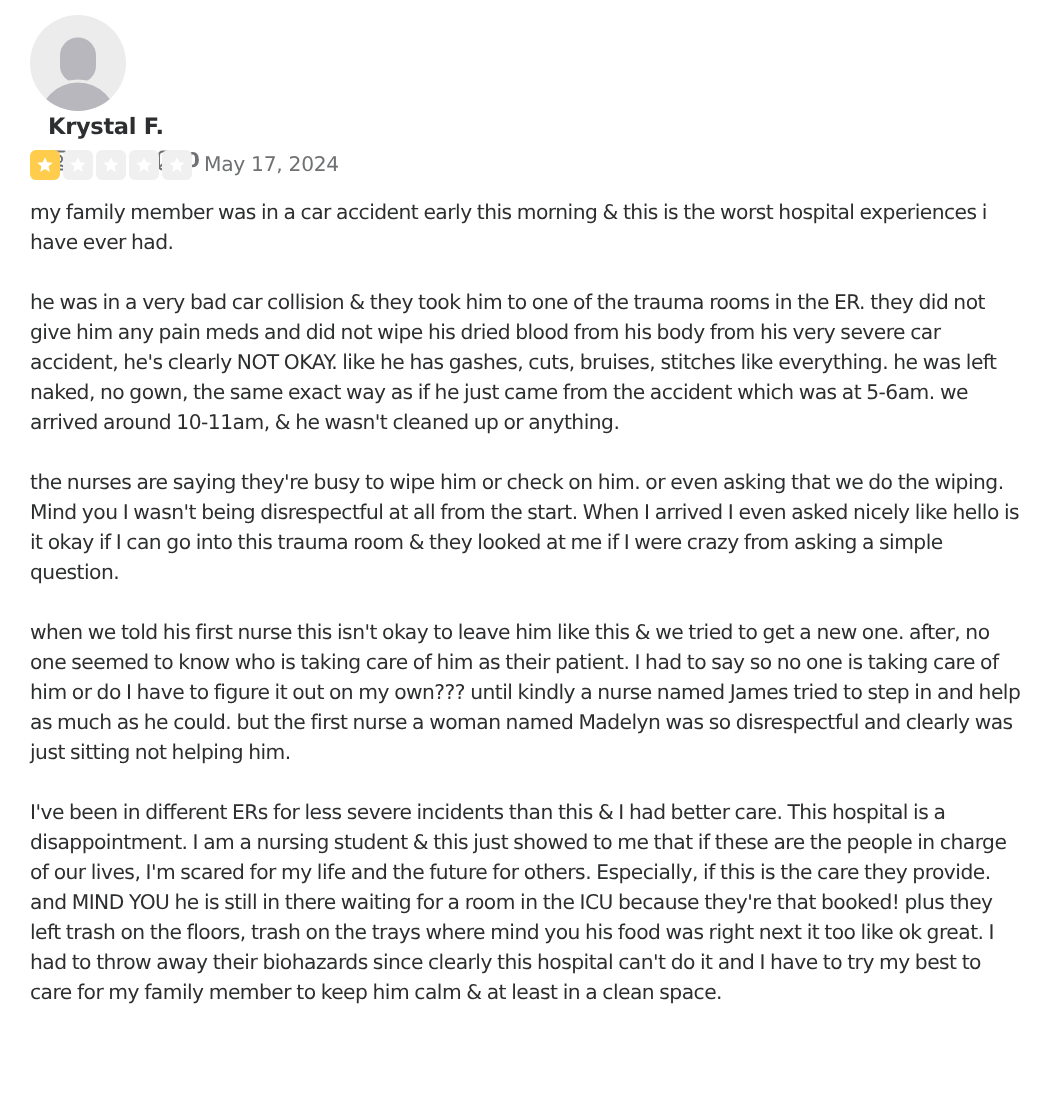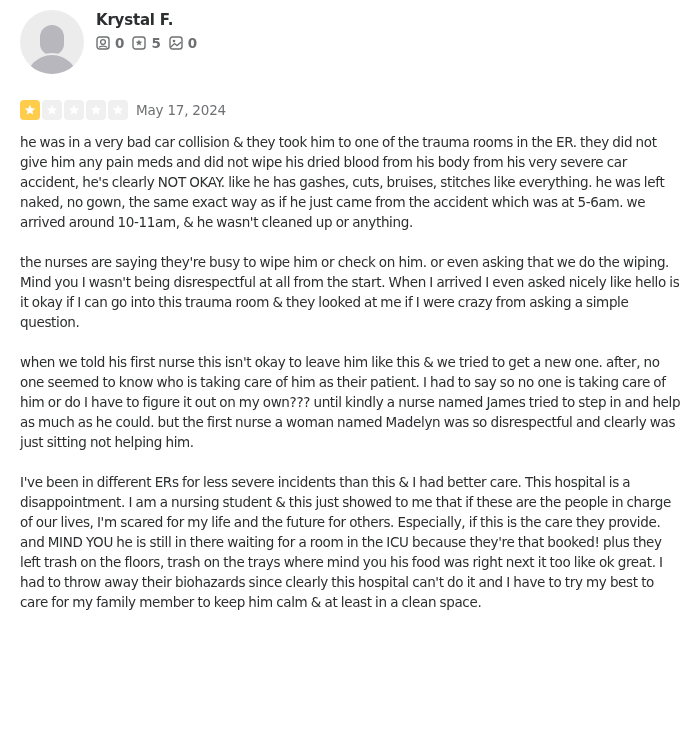--- a/index.html
+++ b/index.html
@@ -17,20 +17,21 @@
     .review {
       position: relative;
       padding: 0 20px;
     }
     .user-header {
       position: absolute;
       top: 10px;
       left: 20px;
       display: flex;
       align-items: flex-start;
+      flex-direction: column;
     }
     .avatar {
       width: 64px;
       height: 64px;
       border-radius: 50%;
       background: #ececec;
       position: relative;
       overflow: hidden;
       flex-shrink: 0;
     }
@@ -215,19 +216,20 @@
       <div class="star-box">
         <svg viewBox="0 0 12 12">
             <path d="M6 0.8 L7.5 4.2 L11.2 4.5 L8.4 6.9 L9.2 10.6 L6 8.7 L2.8 10.6 L3.6 6.9 L0.8 4.5 L4.5 4.2 Z" fill="#ffffff"></path>
           </svg>
       </div>
     </div>
     <span class="review-date">May 17, 2024</span>
   </div>
 
   <div class="review-body">
+    <p>my family member was in a car accident early this morning &amp; this is the worst hospital experiences i have ever had.</p>
     <p>he was in a very bad car collision &amp; they took him to one of the trauma rooms in the ER. they did not give him any pain meds and did not wipe his dried blood from his body from his very severe car accident, he's clearly NOT OKAY. like he has gashes, cuts, bruises, stitches like everything. he was left naked, no gown, the same exact way as if he just came from the accident which was at 5-6am. we arrived around 10-11am, &amp; he wasn't cleaned up or anything.</p>
     <p>the nurses are saying they're busy to wipe him or check on him. or even asking that we do the wiping. Mind you I wasn't being disrespectful at all from the start. When I arrived I even asked nicely like hello is it okay if I can go into this trauma room &amp; they looked at me if I were crazy from asking a simple question.</p>
     <p>when we told his first nurse this isn't okay to leave him like this &amp; we tried to get a new one. after, no one seemed to know who is taking care of him as their patient. I had to say so no one is taking care of him or do I have to figure it out on my own??? until kindly a nurse named James tried to step in and help as much as he could. but the first nurse a woman named Madelyn was so disrespectful and clearly was just sitting not helping him.</p>
     <p>I've been in different ERs for less severe incidents than this &amp; I had better care. This hospital is a disappointment. I am a nursing student &amp; this just showed to me that if these are the people in charge of our lives, I'm scared for my life and the future for others. Especially, if this is the care they provide. and MIND YOU he is still in there waiting for a room in the ICU because they're that booked! plus they left trash on the floors, trash on the trays where mind you his food was right next it too like ok great. I had to throw away their biohazards since clearly this hospital can't do it and I have to try my best to care for my family member to keep him calm &amp; at least in a clean space.</p>
   </div>
 
 </div>
 
 </body></html>

